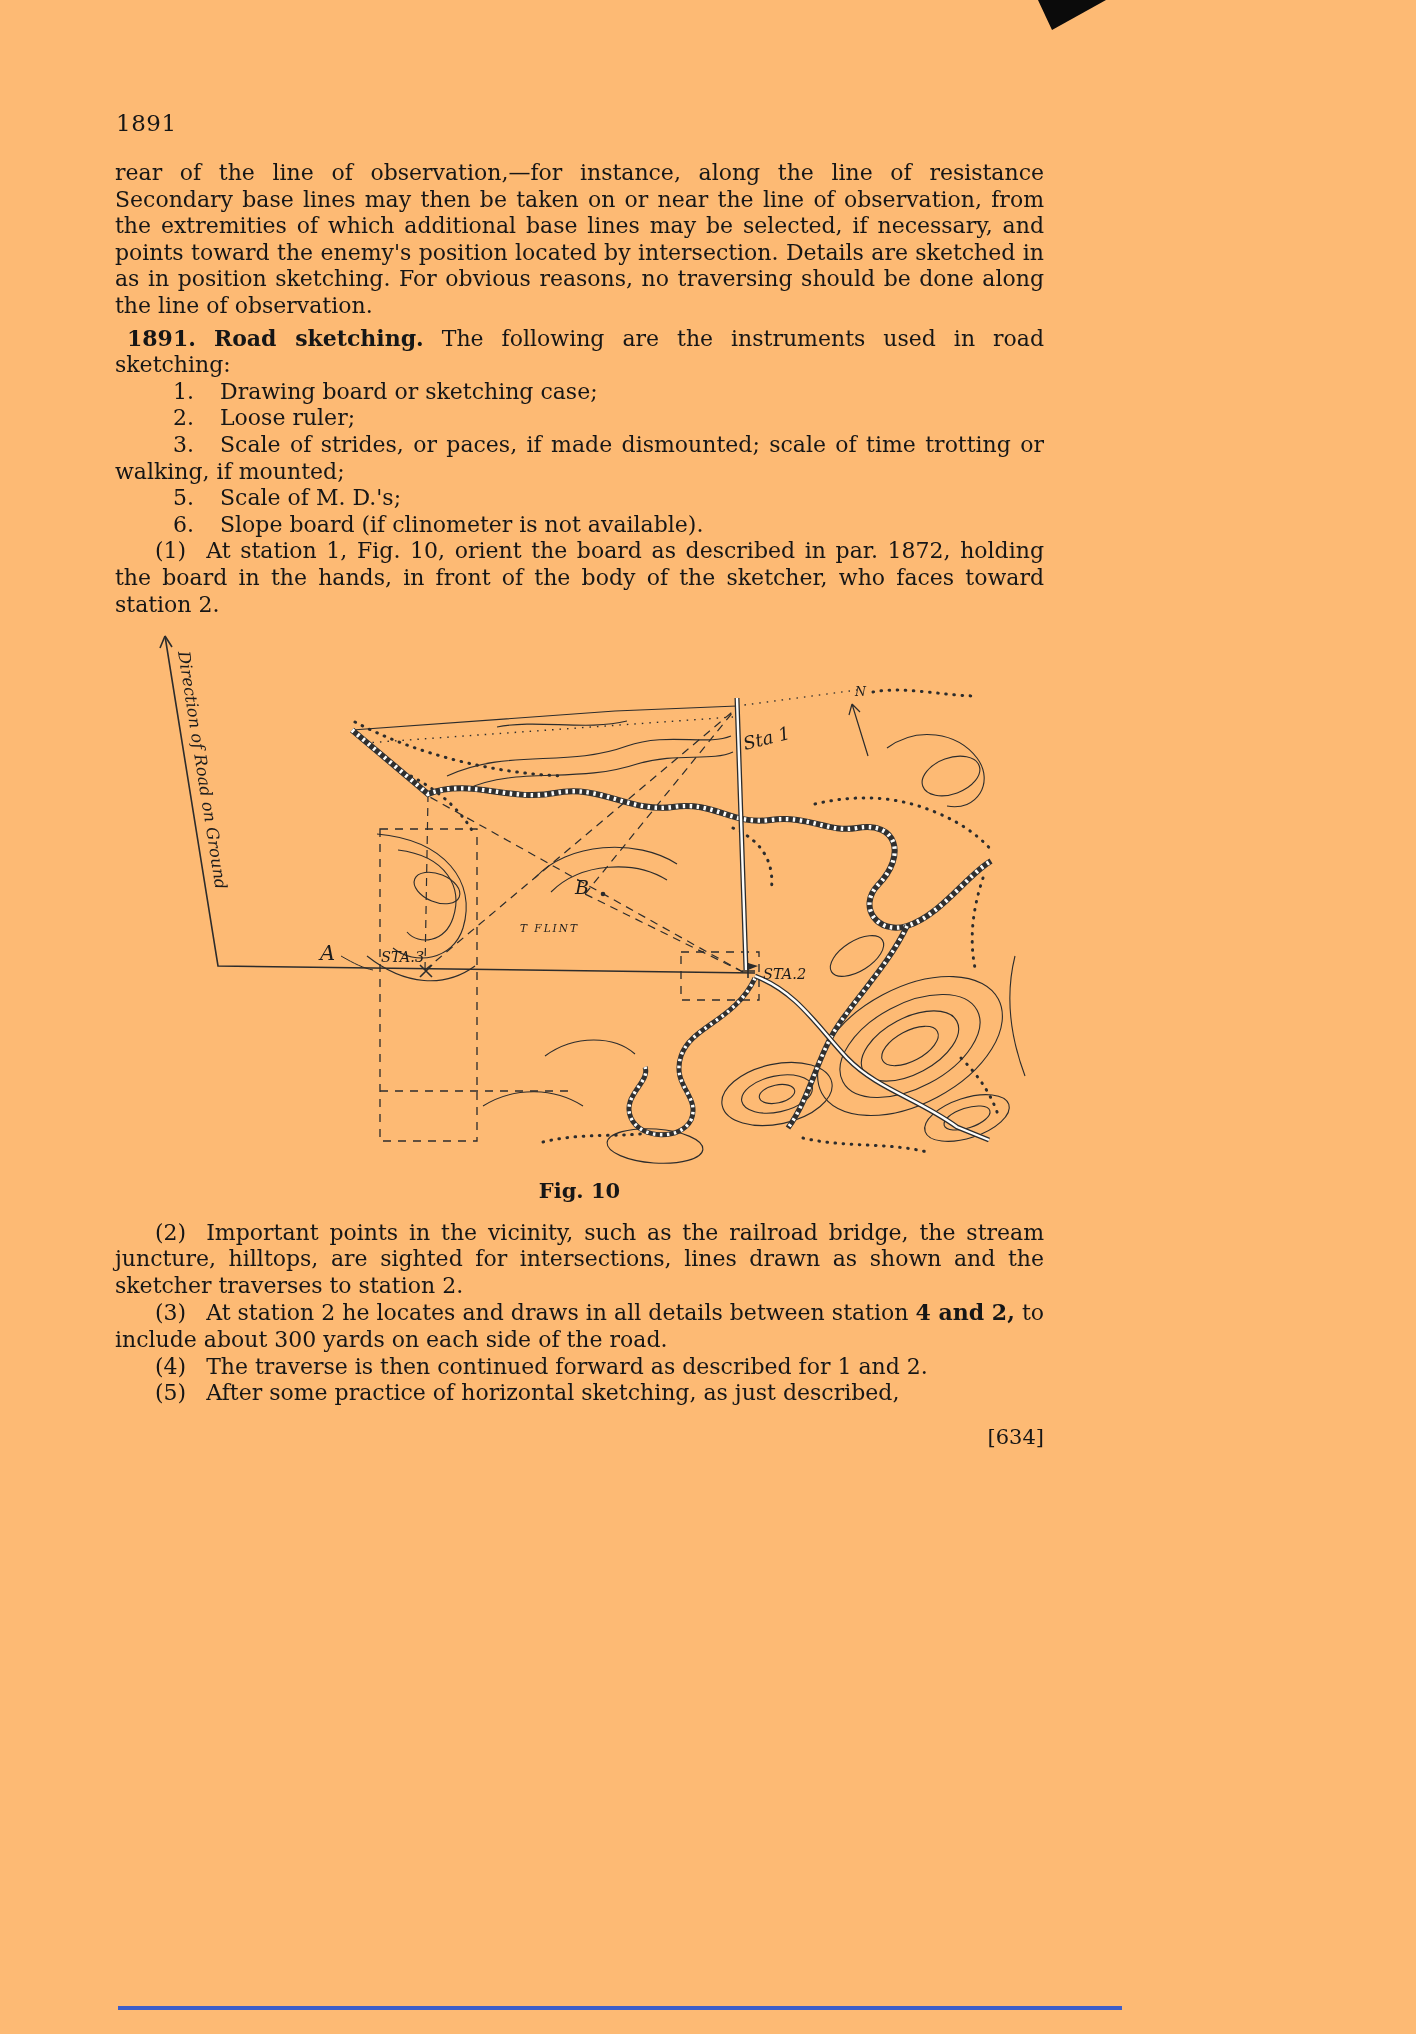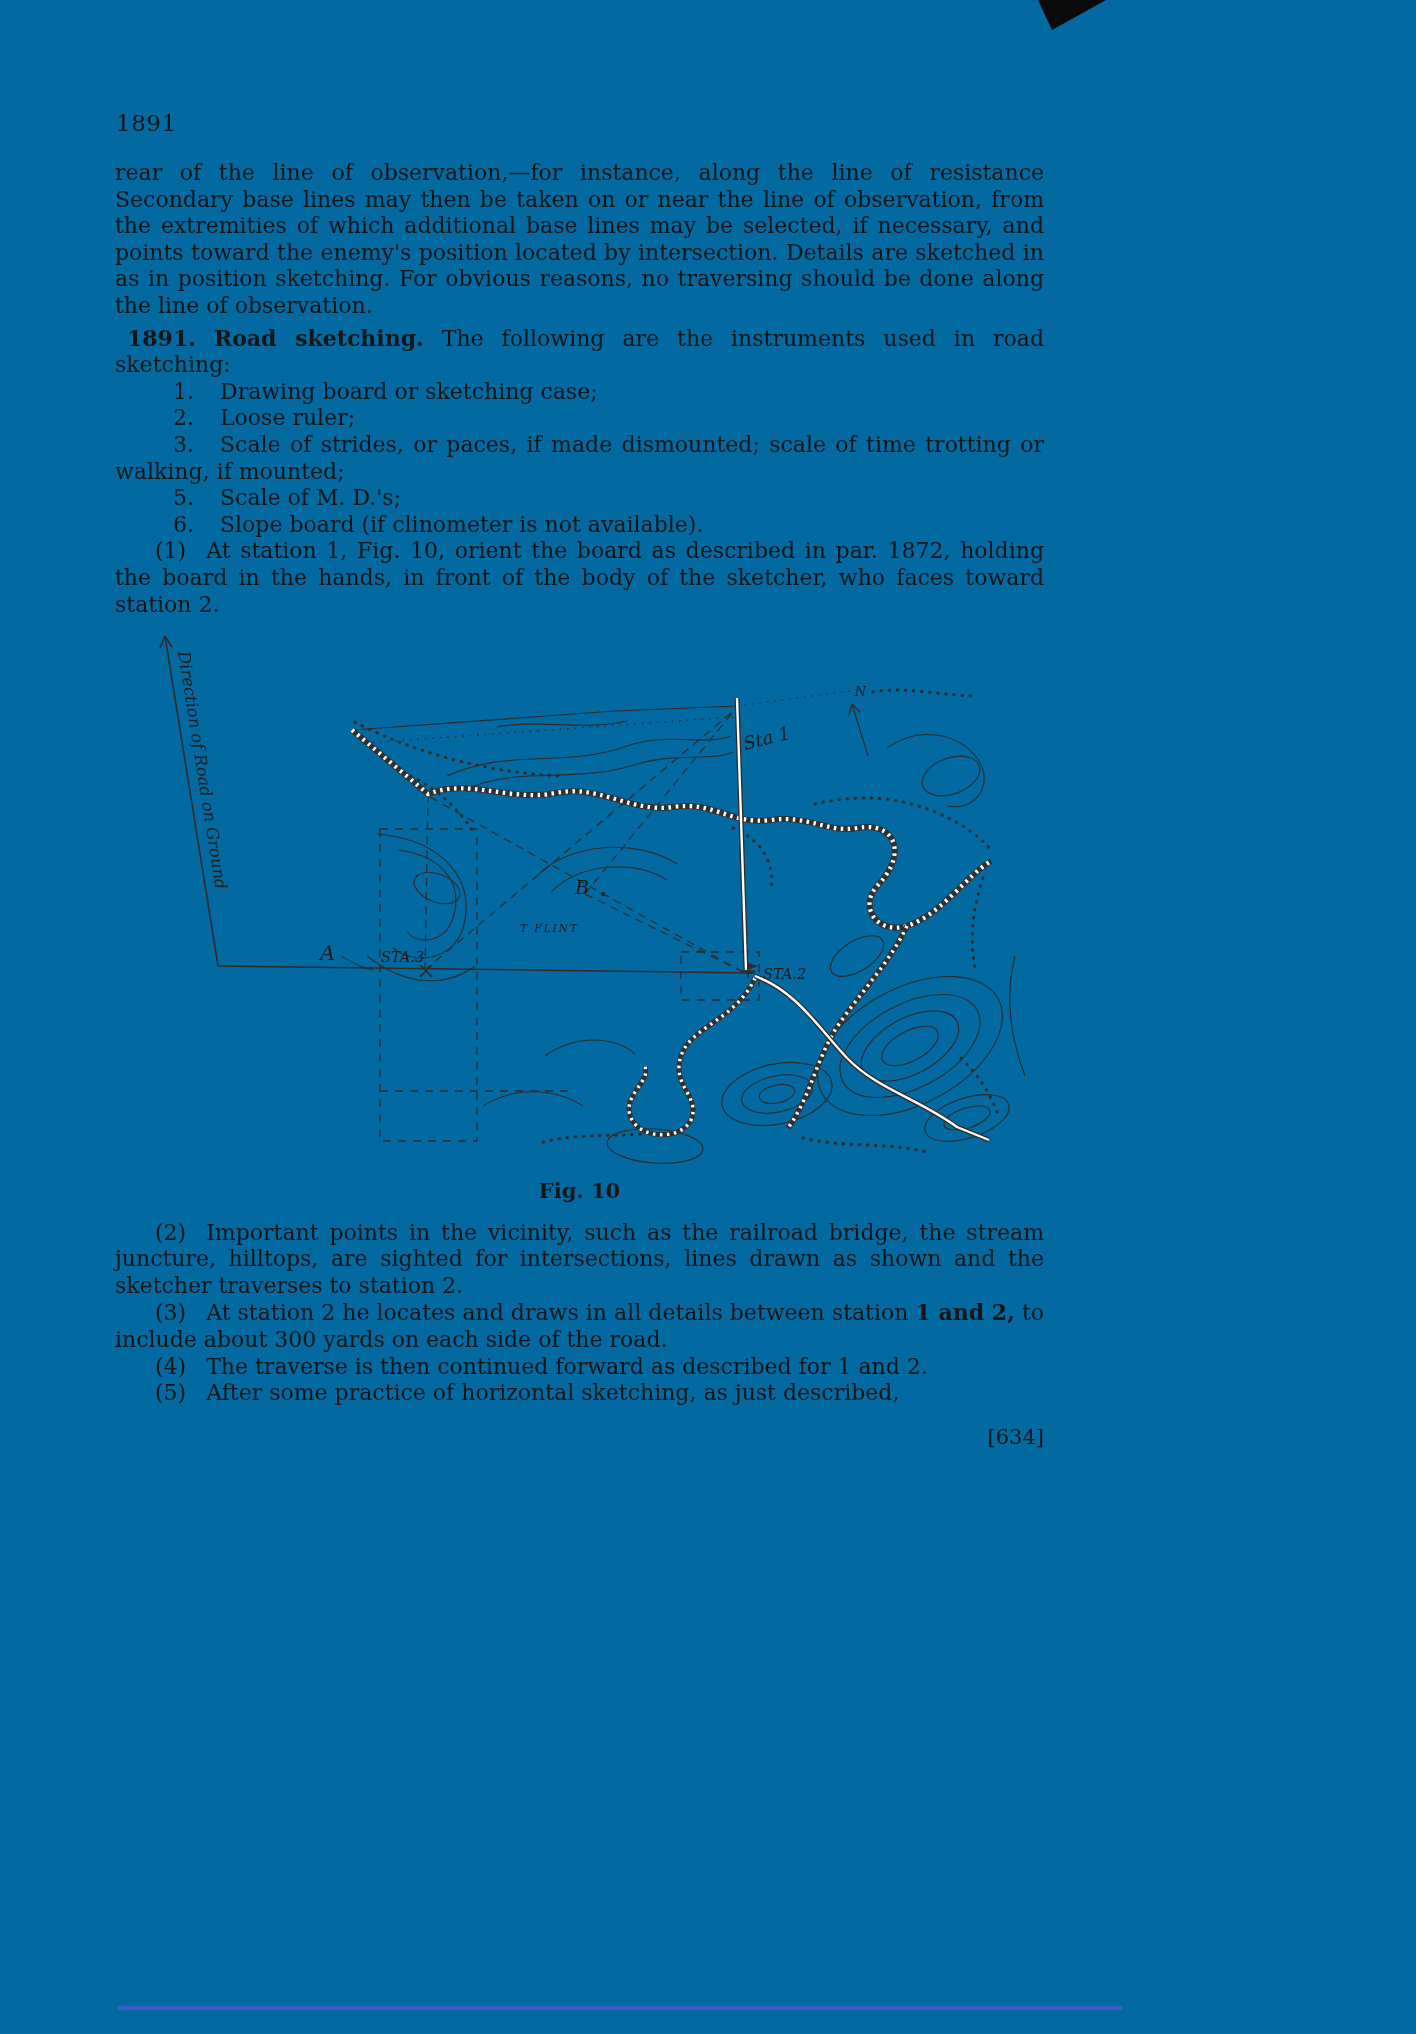--- a/index.html
+++ b/index.html
@@ -1,21 +1,21 @@
 <!DOCTYPE html>
 <html><head>
 <meta charset="utf-8">
 <style>
   * { margin:0; padding:0; box-sizing:border-box; }
   html, body { background:#e8e8e8; }
   .page {
     position:relative;
     width:1416px; height:2034px;
     margin:0 auto;
-    background:#0369a1;
+    background:#fdba74;
     font-family:"DejaVu Serif","Liberation Serif",serif;
     color:#161616;
     overflow:hidden;
   }
   .corner-artifact {
     position:absolute; left:1038px; top:0;
     width:0; height:0;
     border-top:30px solid #0b0b0b;
     border-left:14px solid transparent;
     border-right:54px solid transparent;
@@ -165,21 +165,21 @@
           <text x="405" y="306" font-size="10.5" font-style="italic" letter-spacing="2">T FLINT</text>
           <text x="740" y="70" font-size="12.5" font-style="italic">N</text>
         </g>
       </svg>
     </figure>
 
     <p class="caption">Fig. 10</p>
 
     <p class="m2"><span class="m-num">(2)</span><span>Important points in the vicinity, such as the railroad bridge, the stream juncture, hilltops, are sighted for intersections, lines drawn as shown and the sketcher traverses to station 2.</span></p>
 
-    <p><span class="m-num">(3)</span><span>At station 2 he locates and draws in all details between station</span> <span class="b">1 and 2,</span> <span>to include about 300 yards on each side of the road.</span></p>
+    <p><span class="m-num">(3)</span><span>At station 2 he locates and draws in all details between station</span> <span class="b">4 and 2,</span> <span>to include about 300 yards on each side of the road.</span></p>
 
     <p><span class="m-num">(4)</span><span>The traverse is then continued forward as described for 1 and 2.</span></p>
 
     <p><span class="m-num">(5)</span><span>After some practice of horizontal sketching, as just described,</span></p>
 
     <div class="footer">[634]</div>
 
   </div>
 
   <div class="bottom-scan-line"></div>

